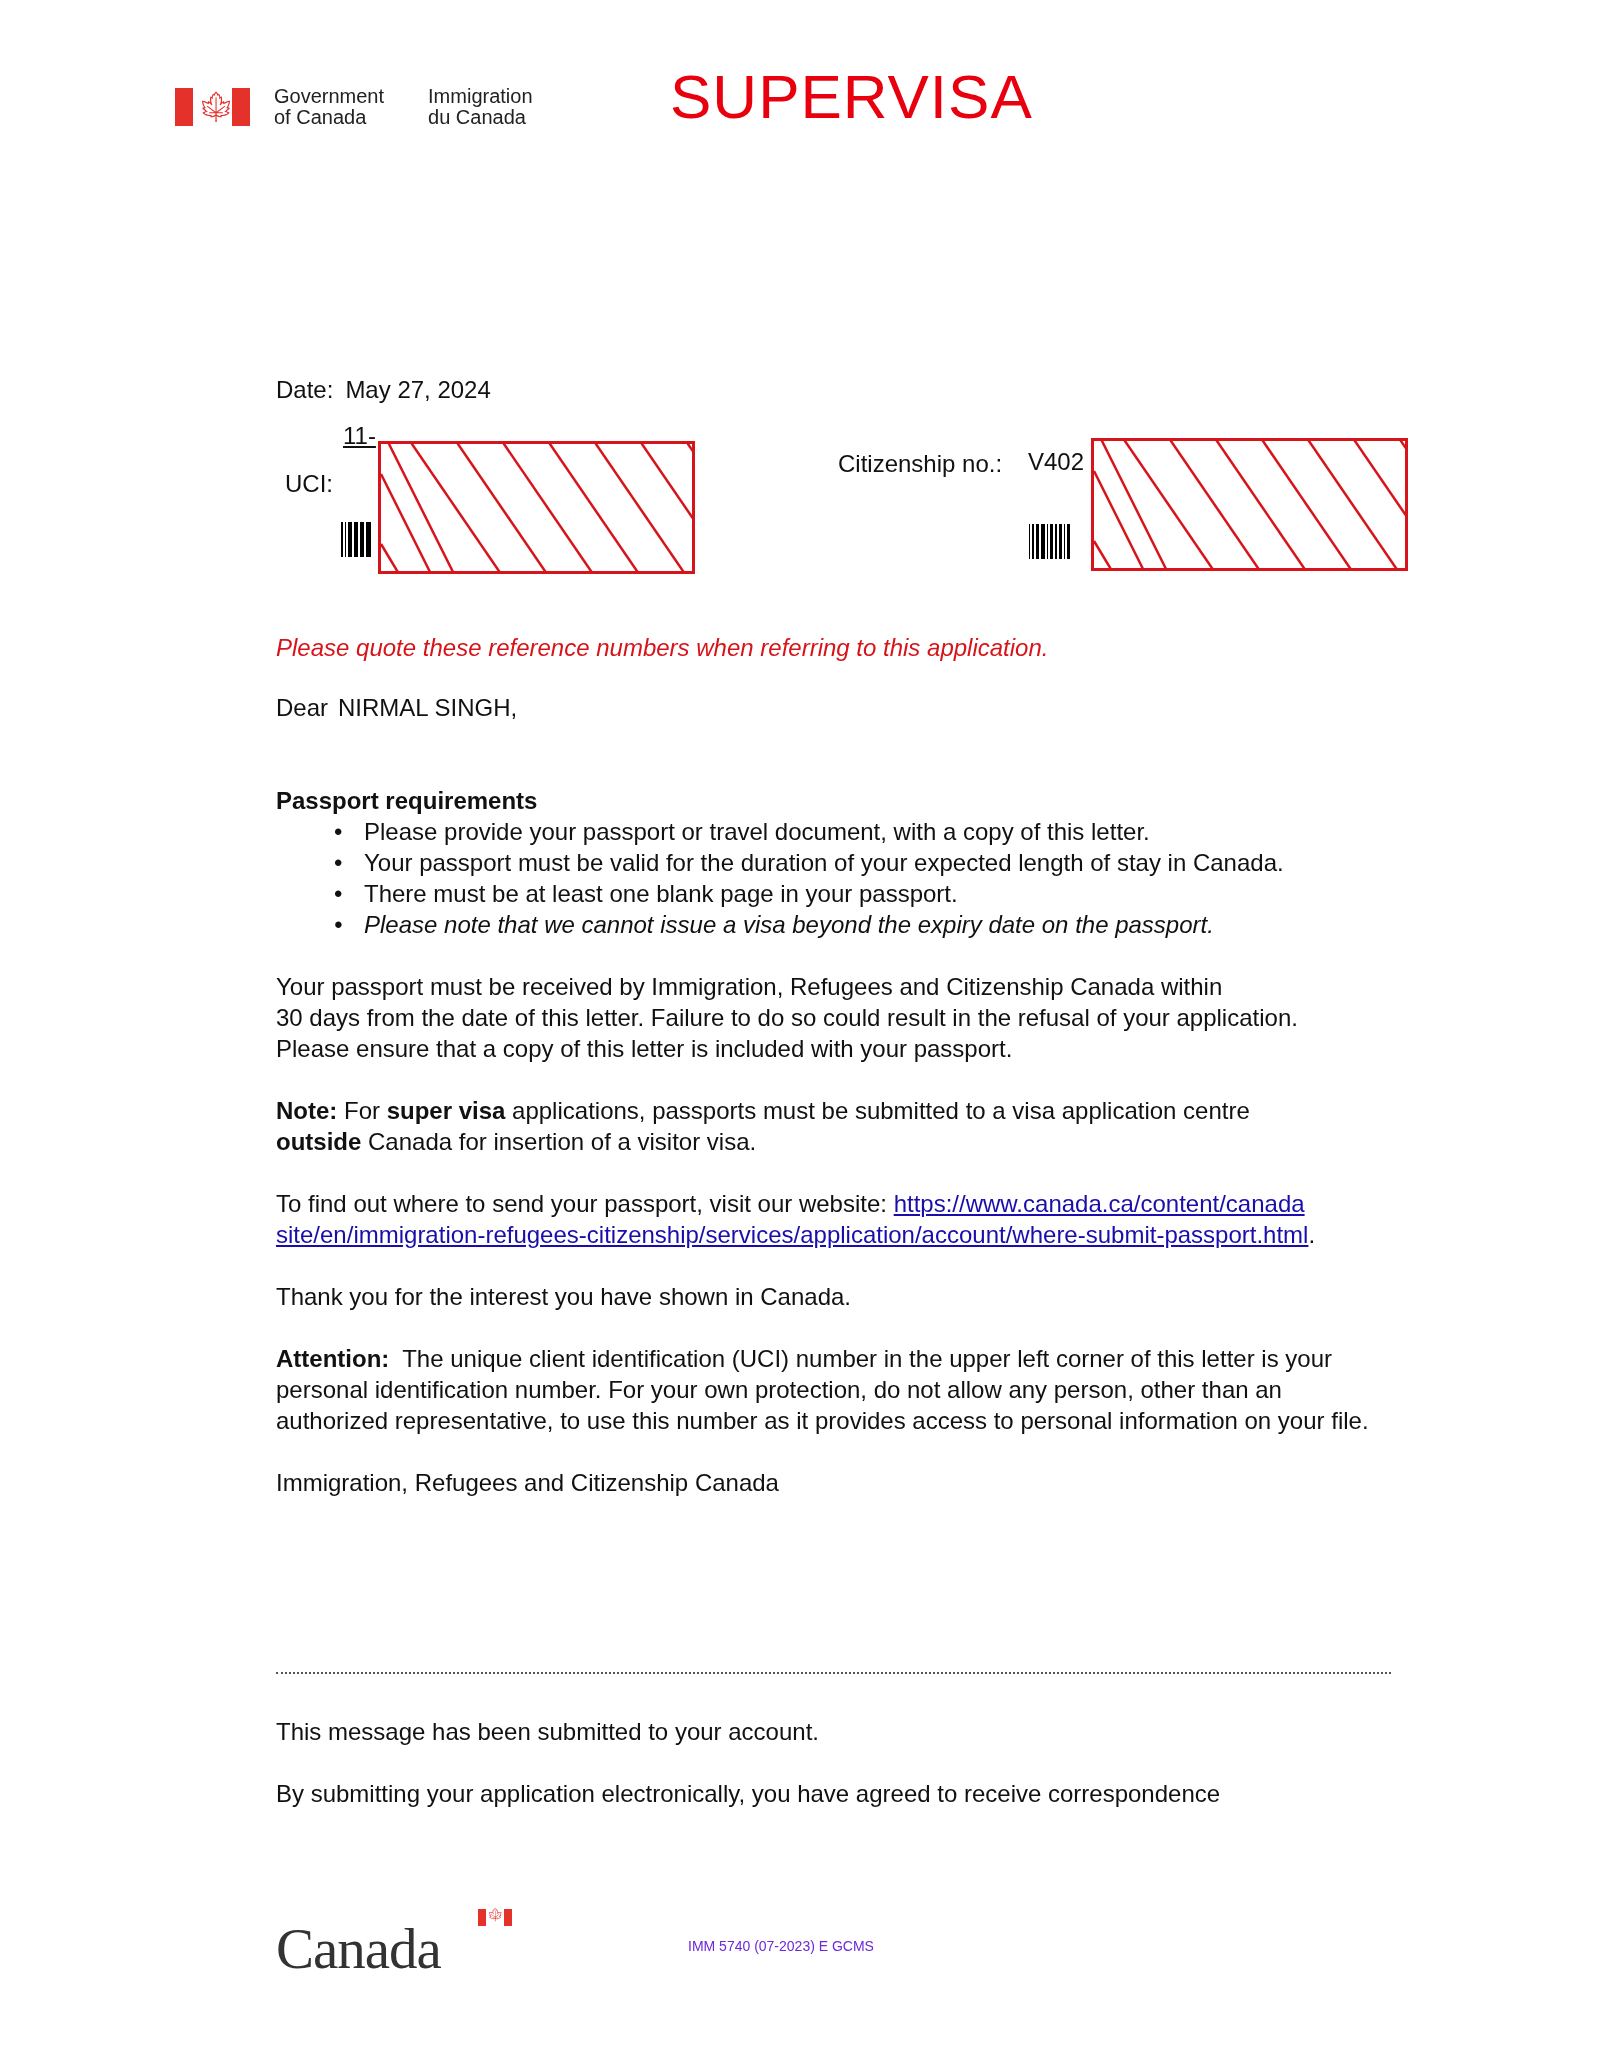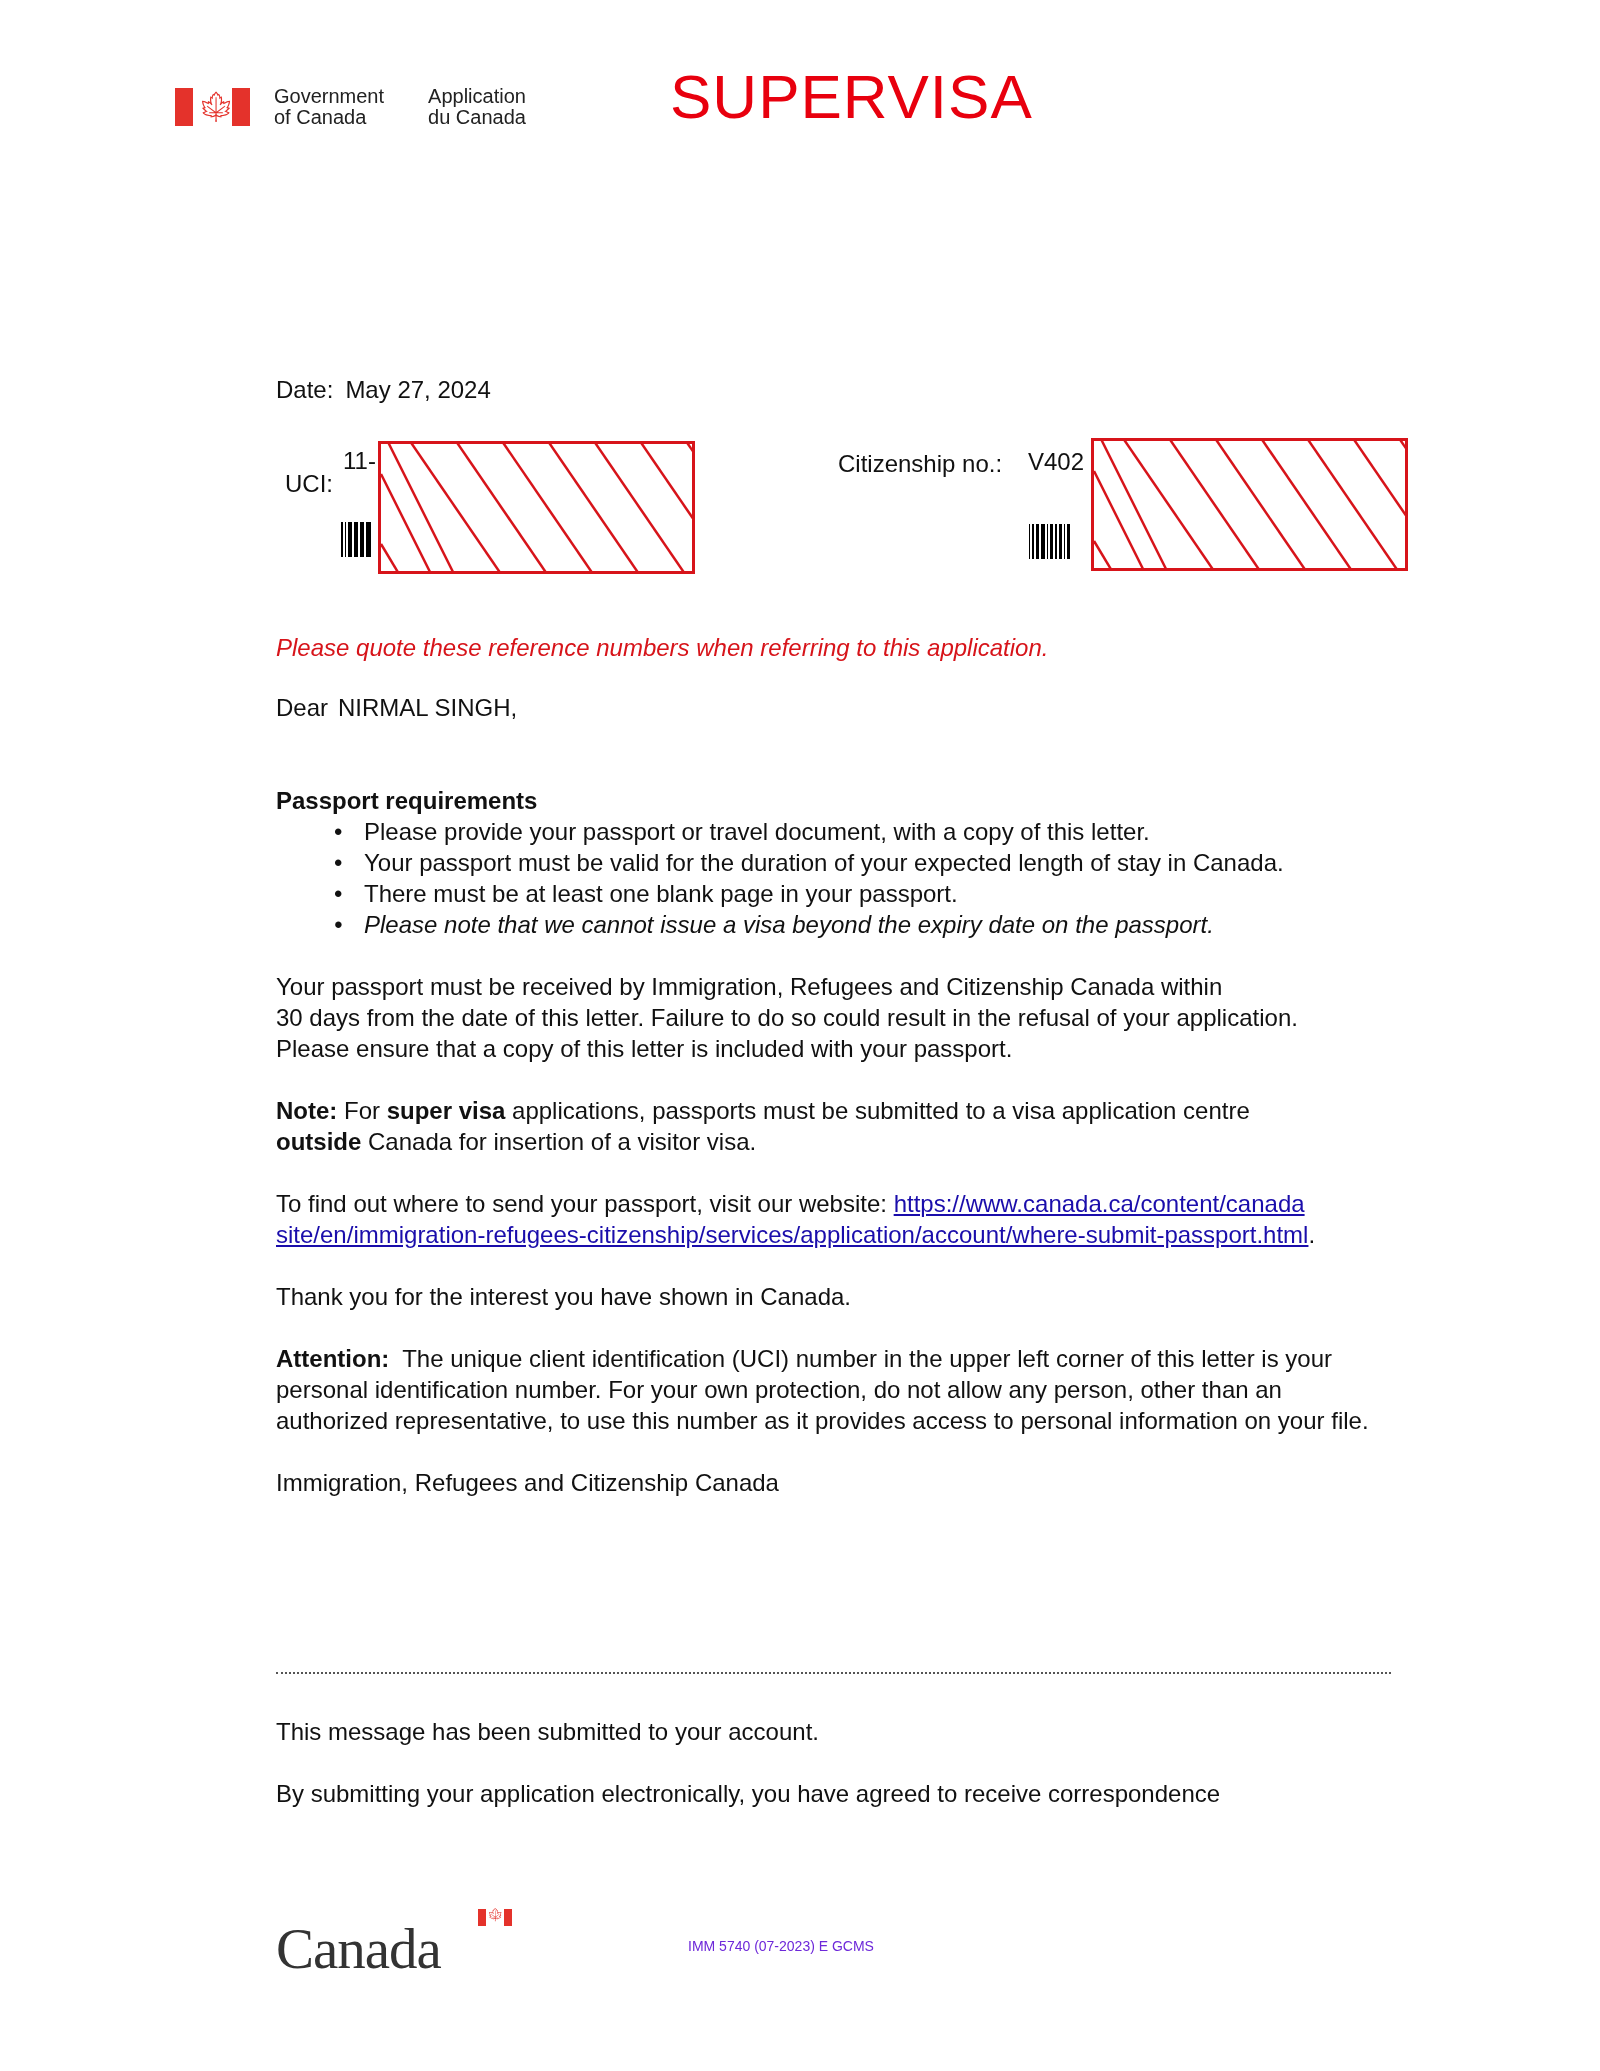--- a/index.html
+++ b/index.html
@@ -12,21 +12,21 @@
   .flag .bar { position:absolute; top:0; width:18px; height:38px; background:#e4322b; }
   .flag .bar.l { left:0; } .flag .bar.r { right:0; }
   .flag .leaf { position:absolute; left:22px; top:1px; width:31px; height:36px; color:#e4322b;
                 font-size:30px; line-height:36px; text-align:center; }
   .gov-text { font-size:20px; line-height:21px; color:#222; margin-right:44px; }
   .title { left:670px; top:62px; color:#e8000e; font-size:62px; line-height:70px; font-weight:normal; letter-spacing:1px; }
   .txt { font-size:24px; line-height:31px; }
   .date-row { left:276px; top:374px; }
   .date-row .lbl { margin-right:12px; }
   .uci-label { left:285px; top:448px;margin-top:20px; }
-  .uci-prefix { left:343px; top:445px; }
+  .uci-prefix { left:343px; top:420px;text-decoration:underline; }
   .app-label { left:838px; top:448px; }
   .app-prefix { left:1028px; top:446px; }
   .redact { border:3px solid #d7141a; background:#fff; overflow:hidden; }
   .redact svg { display:block; width:100%; height:100%; }
   .redact-uci { left:378px; top:441px; width:311px; height:127px; }
   .redact-app { left:1091px; top:438px; width:311px; height:127px; }
   .barcode { display:flex; align-items:stretch; height:35px; }
   .barcode i { display:block; background:#000; margin-right:2px; }
   .barcode-uci { left:341px; top:522px; }
   .barcode-app { left:1029px; top:524px; }
@@ -58,21 +58,21 @@
   <div class="flag">
     <span class="bar l"></span>
     <span class="leaf">🍁︎</span>
     <span class="bar r"></span>
   </div>
   <div class="gov-text">
     <div>Government</div>
     <div>of Canada</div>
   </div>
   <div class="gov-text">
-    <div>Application</div>
+    <div>Immigration</div>
     <div>du Canada</div>
   </div>
 </div>
 
 <div class="abs title">
   <div>SUPERVISA</div>
 </div>
 
 <div class="abs txt date-row">
   <span class="lbl">Date:</span><span>May 27, 2024</span>

